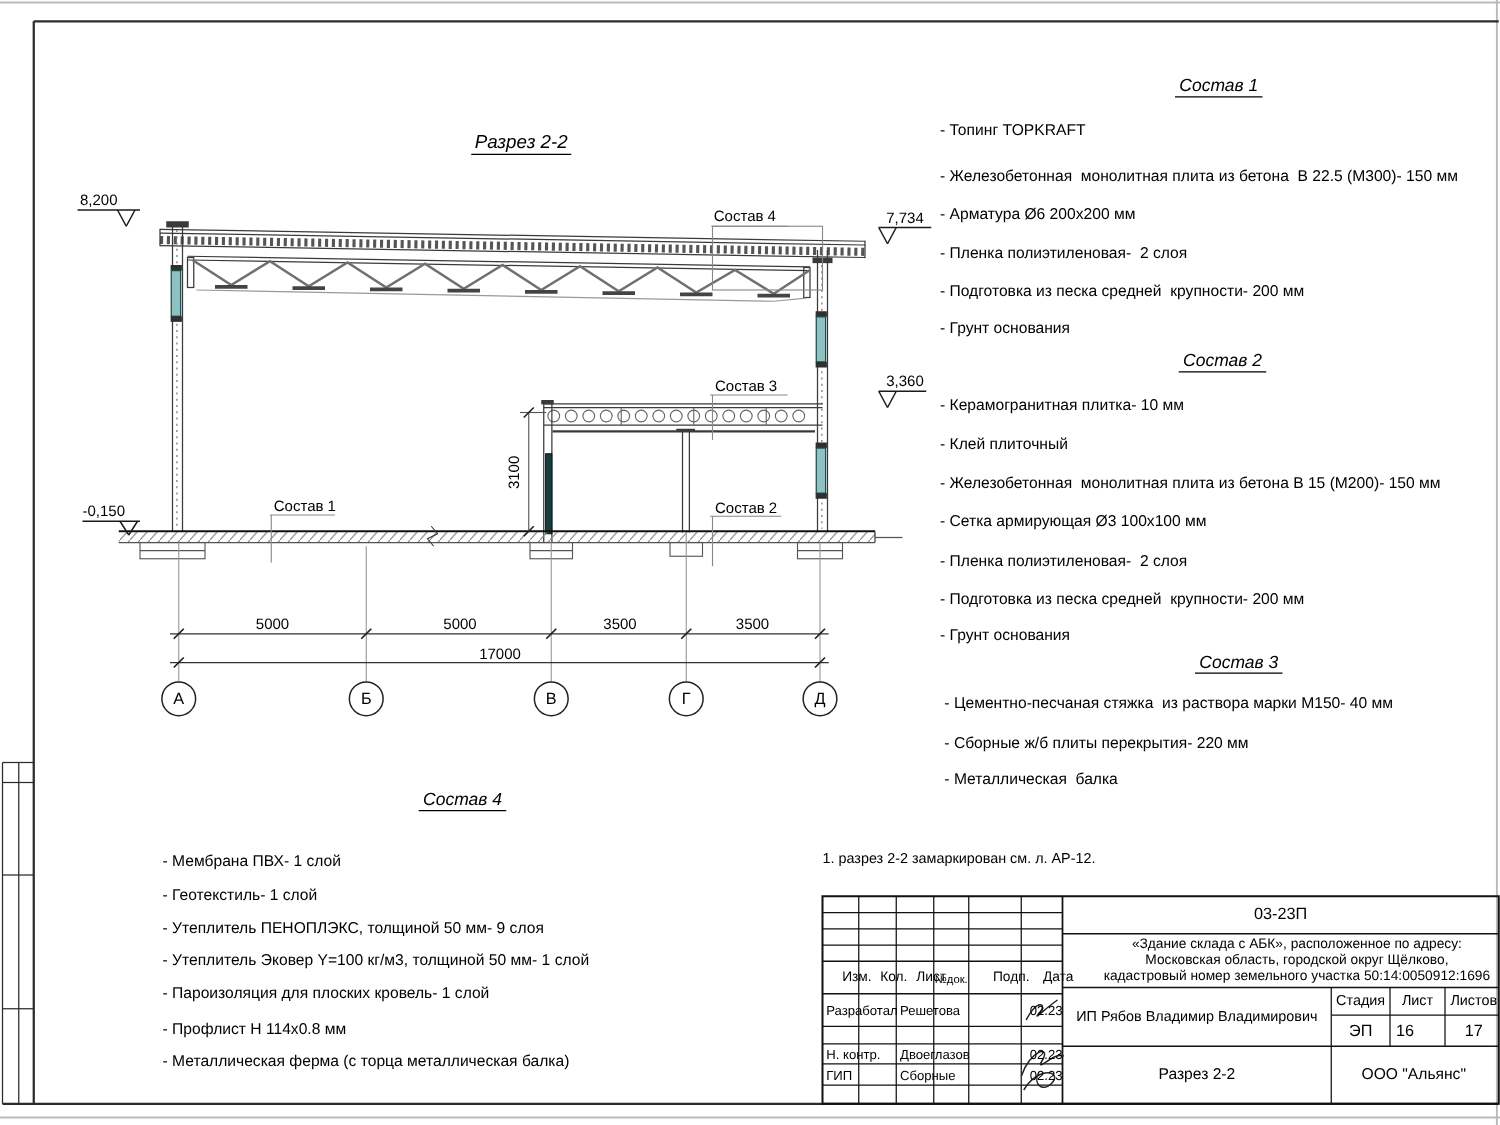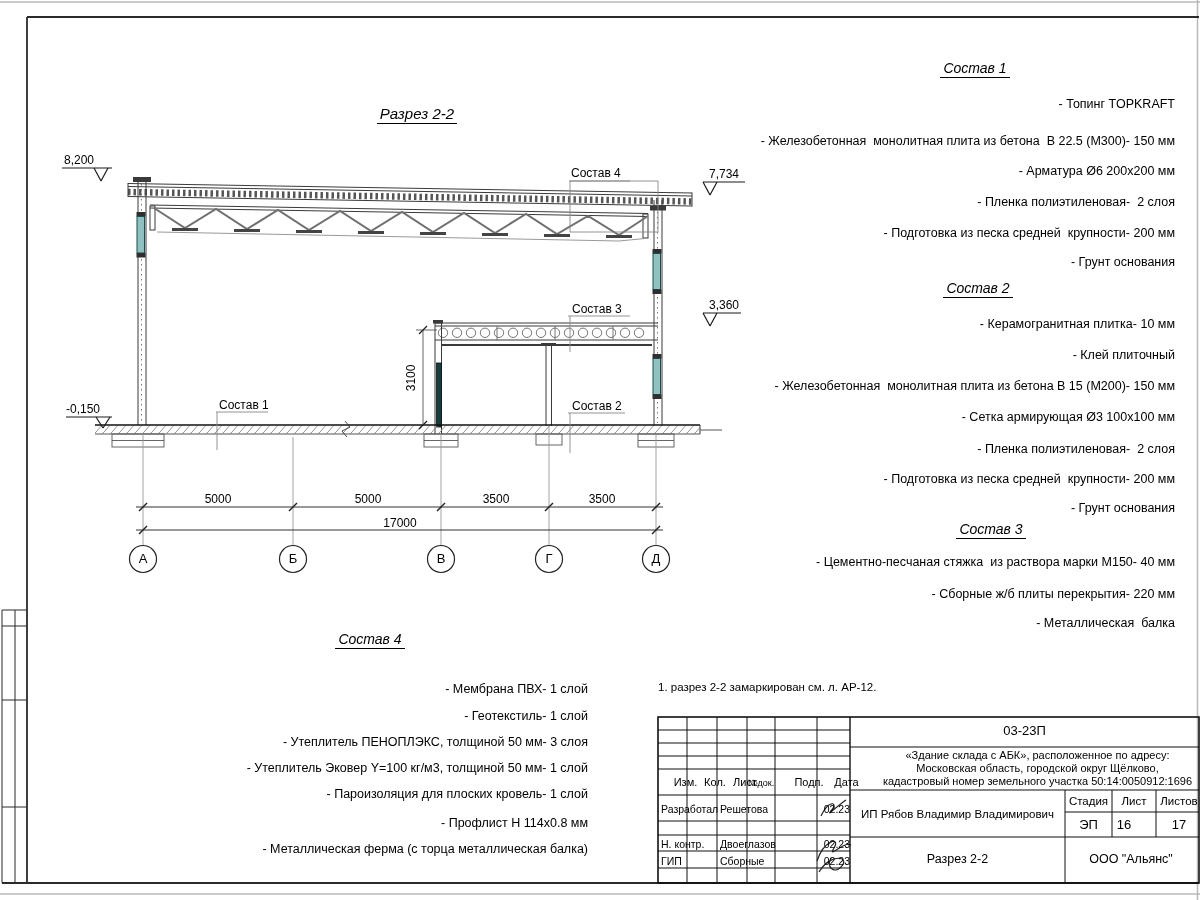--- a/index.html
+++ b/index.html
@@ -5,21 +5,21 @@
   html,body{margin:0;padding:0;background:#fff;}
   .stage{position:relative;width:1200px;height:900px;background:#ffffff;overflow:hidden;
          font-family:"Liberation Sans", sans-serif;color:#000;}
   svg.lines{position:absolute;left:0;top:0;}
   .t{position:absolute;white-space:pre;line-height:1.15;color:#000;}
   .ctr{text-align:center;}
   .it{font-style:italic;}
   .ul{border-bottom:1px solid #000;padding:0 3px 1px 3px;display:inline-block;}
   .f9{font-size:9px;} .f10{font-size:10.5px;text-align:right;} .f11{font-size:11px;margin-left:13px;} .f115{font-size:11.5px;}
   .f12{font-size:12px;} .f125{font-size:12.5px;} .f13{font-size:13px;} .f14{font-size:14px;} .f15{font-size:15px;}
-  .row{position:absolute;display:flex;justify-content:flex-end;white-space:pre;}
+  .row{position:absolute;display:flex;justify-content:flex-start;white-space:pre;}
   .rot{transform:rotate(-90deg);transform-origin:center center;}
 </style>
 </head>
 <body>
 
 <div class="stage">
 
 <svg class="lines" width="1200" height="900" viewBox="0 0 1200 900">
   <defs>
     <pattern id="hatch" width="8" height="9" patternUnits="userSpaceOnUse">
@@ -289,21 +289,21 @@
 <div class="row f125" style="left:752px;top:501px;width:423px"><span>- Грунт основания</span><span></span></div>
 
 <div class="t ctr f14" style="left:921px;top:521px;width:140px"><span class="ul it">Состав 3</span></div>
 <div class="row f125" style="left:752px;top:555px;width:423px"><span> - Цементно-песчаная стяжка  из раствора марки М150</span><span>- 40 мм</span></div>
 <div class="row f125" style="left:752px;top:587px;width:423px"><span> - Сборные ж/б плиты перекрытия</span><span>- 220 мм</span></div>
 <div class="row f125" style="left:752px;top:616px;width:423px"><span> - Металлическая  балка</span><span></span></div>
 
 <div class="t ctr f14" style="left:300px;top:631px;width:140px"><span class="ul it">Состав 4</span></div>
 <div class="row f125" style="left:130px;top:682px;width:458px"><span>- Мембрана ПВХ</span><span>- 1 слой</span></div>
 <div class="row f125" style="left:130px;top:709px;width:458px"><span>- Геотекстиль</span><span>- 1 слой</span></div>
-<div class="row f125" style="left:130px;top:735px;width:458px"><span>- Утеплитель ПЕНОПЛЭКС, толщиной 50 мм</span><span>- 3 слоя</span></div>
+<div class="row f125" style="left:130px;top:735px;width:458px"><span>- Утеплитель ПЕНОПЛЭКС, толщиной 50 мм</span><span>- 9 слоя</span></div>
 <div class="row f125" style="left:130px;top:761px;width:458px"><span>- Утеплитель Эковер Y=100 кг/м3, толщиной 50 мм</span><span>- 1 слой</span></div>
 <div class="row f125" style="left:130px;top:787px;width:458px"><span>- Пароизоляция для плоских кровель</span><span>- 1 слой</span></div>
 <div class="row f125" style="left:130px;top:816px;width:458px"><span>- Профлист Н 114х0.8 мм</span><span></span></div>
 <div class="row f125" style="left:130px;top:842px;width:458px"><span>- Металлическая ферма (с торца металлическая балка)</span><span></span></div>
 
 <div class="t f115" style="left:658px;top:681px">1. разрез 2-2 замаркирован см. л. АР-12.</div>
 
 <div class="t ctr f13" style="left:852px;top:724px;width:345px">03-23П</div>
 <div class="t ctr f11" style="left:852px;top:749px;width:345px">«Здание склада с АБК», расположенное по адресу:</div>
 <div class="t ctr f11" style="left:852px;top:762px;width:345px">Московская область, городской округ Щёлково,</div>

